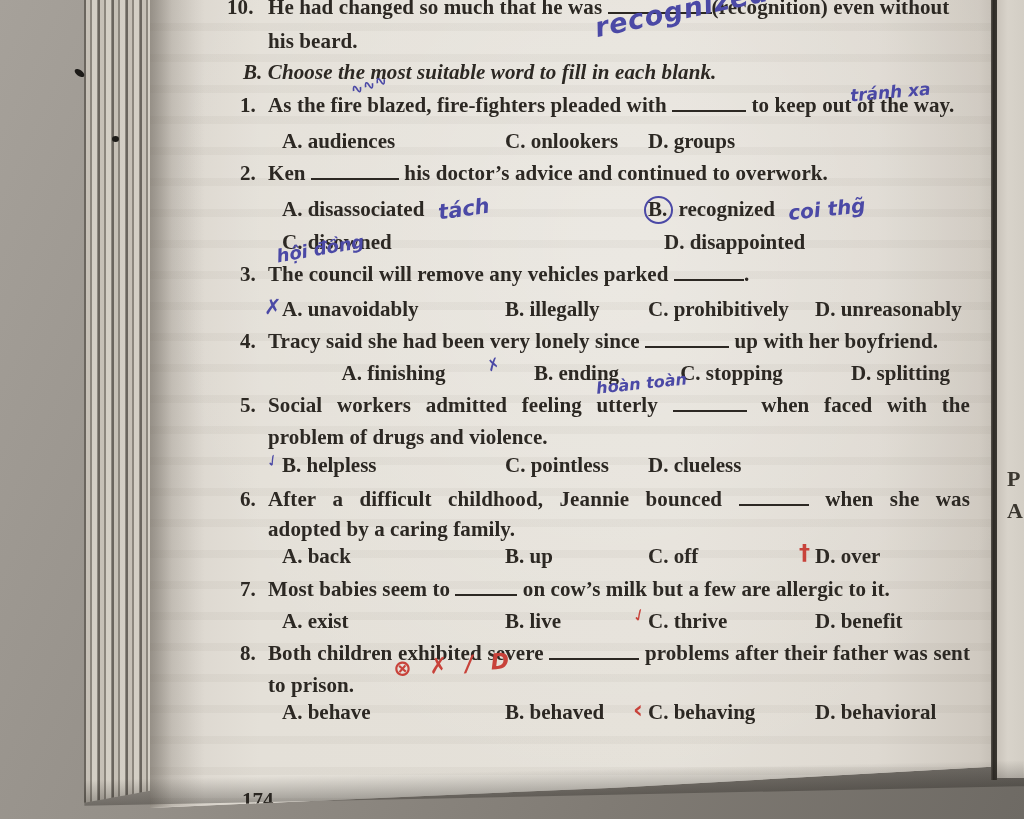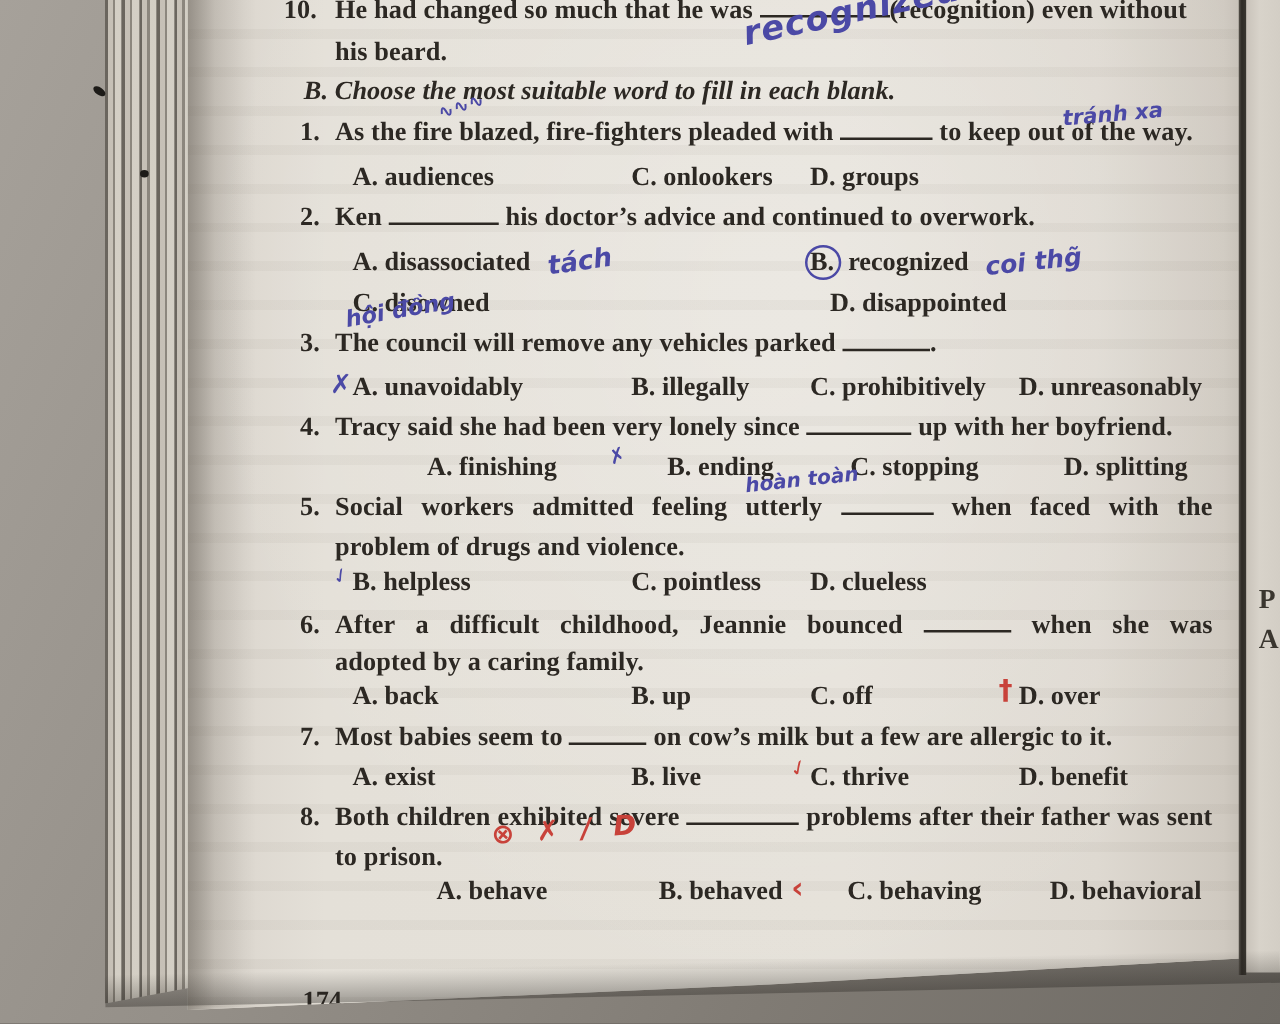--- a/index.html
+++ b/index.html
@@ -163,21 +163,21 @@
       <span class="opt">D. benefit</span>
     </div>
 
     <div class="row jst" style="top:638px;">
       <span class="n">8.</span><span>Both children exhibited severe</span>
       <span class="blank" style="width:90px;"></span> <span>problems after their father was sent</span>
     </div>
     <div class="row ind" style="top:670px;">
       <span>to prison.</span>
     </div>
-    <div class="opts" style="top:697px;text-align:center;">
+    <div class="opts" style="top:697px;">
       <span class="opt">A. behave</span>
       <span class="opt">B. behaved</span>
       <span class="opt"><span class="mk red" style="left:-15px;top:-2px;color:#c8423a;font-size:24px;">‹</span><span>C. behaving</span></span>
       <span class="opt">D. behavioral</span>
     </div>
 
     <div class="hw" style="left:443px;top:-6px;font-size:27px;transform:rotate(-12deg);letter-spacing:1px;">recognized</div>
     <div class="hw" style="left:200px;top:76px;font-size:15px;transform:rotate(-18deg);">∿∿∿</div>
     <div class="hw" style="left:700px;top:82px;font-size:17px;transform:rotate(-5deg);">tránh xa</div>
     <div class="hw" style="left:126px;top:238px;font-size:18px;transform:rotate(-10deg);">hội đồng</div>

